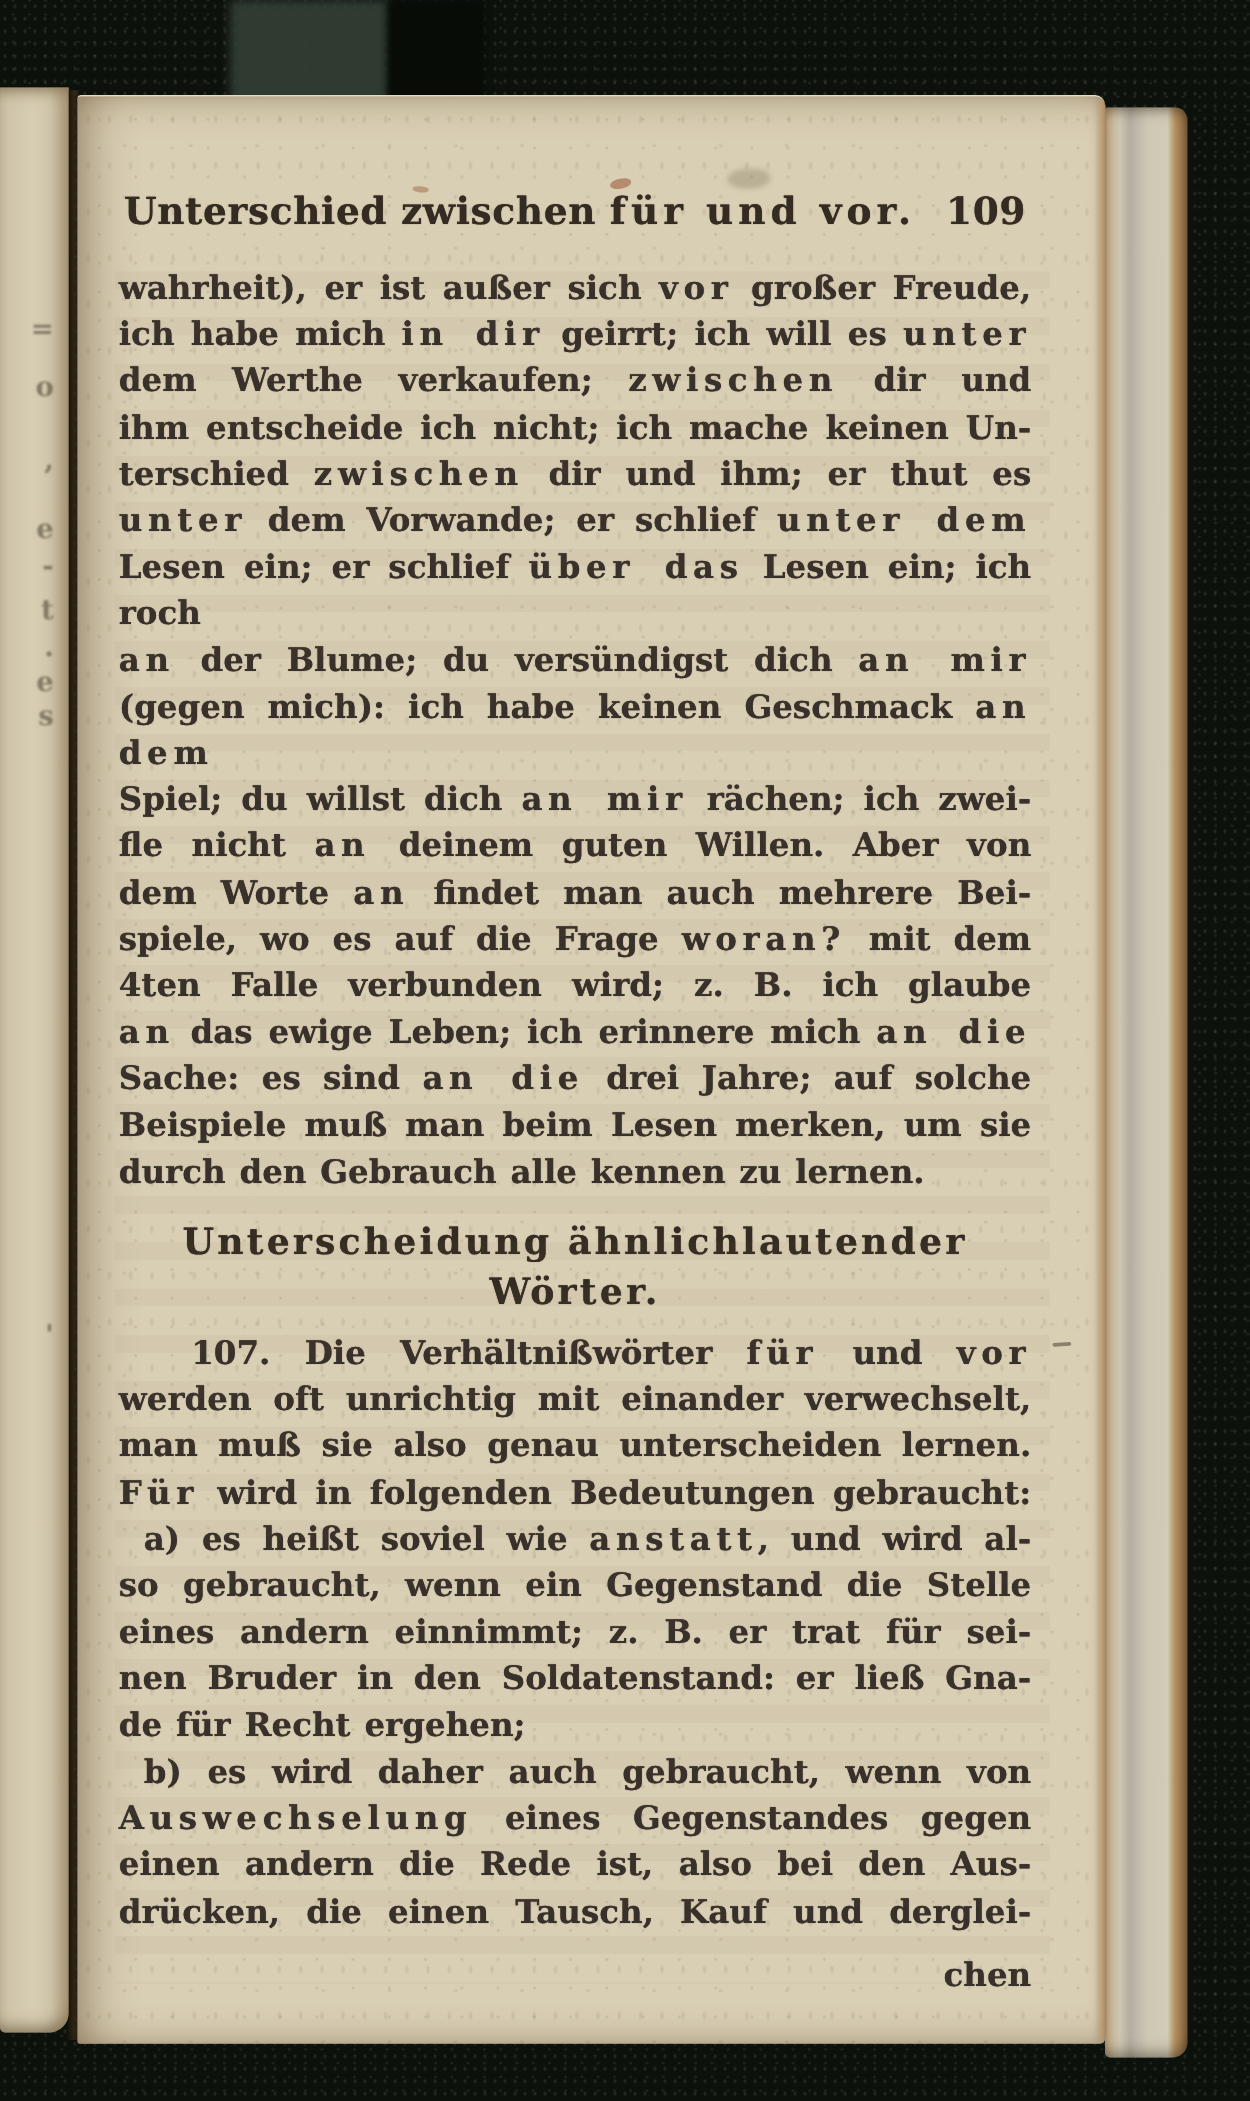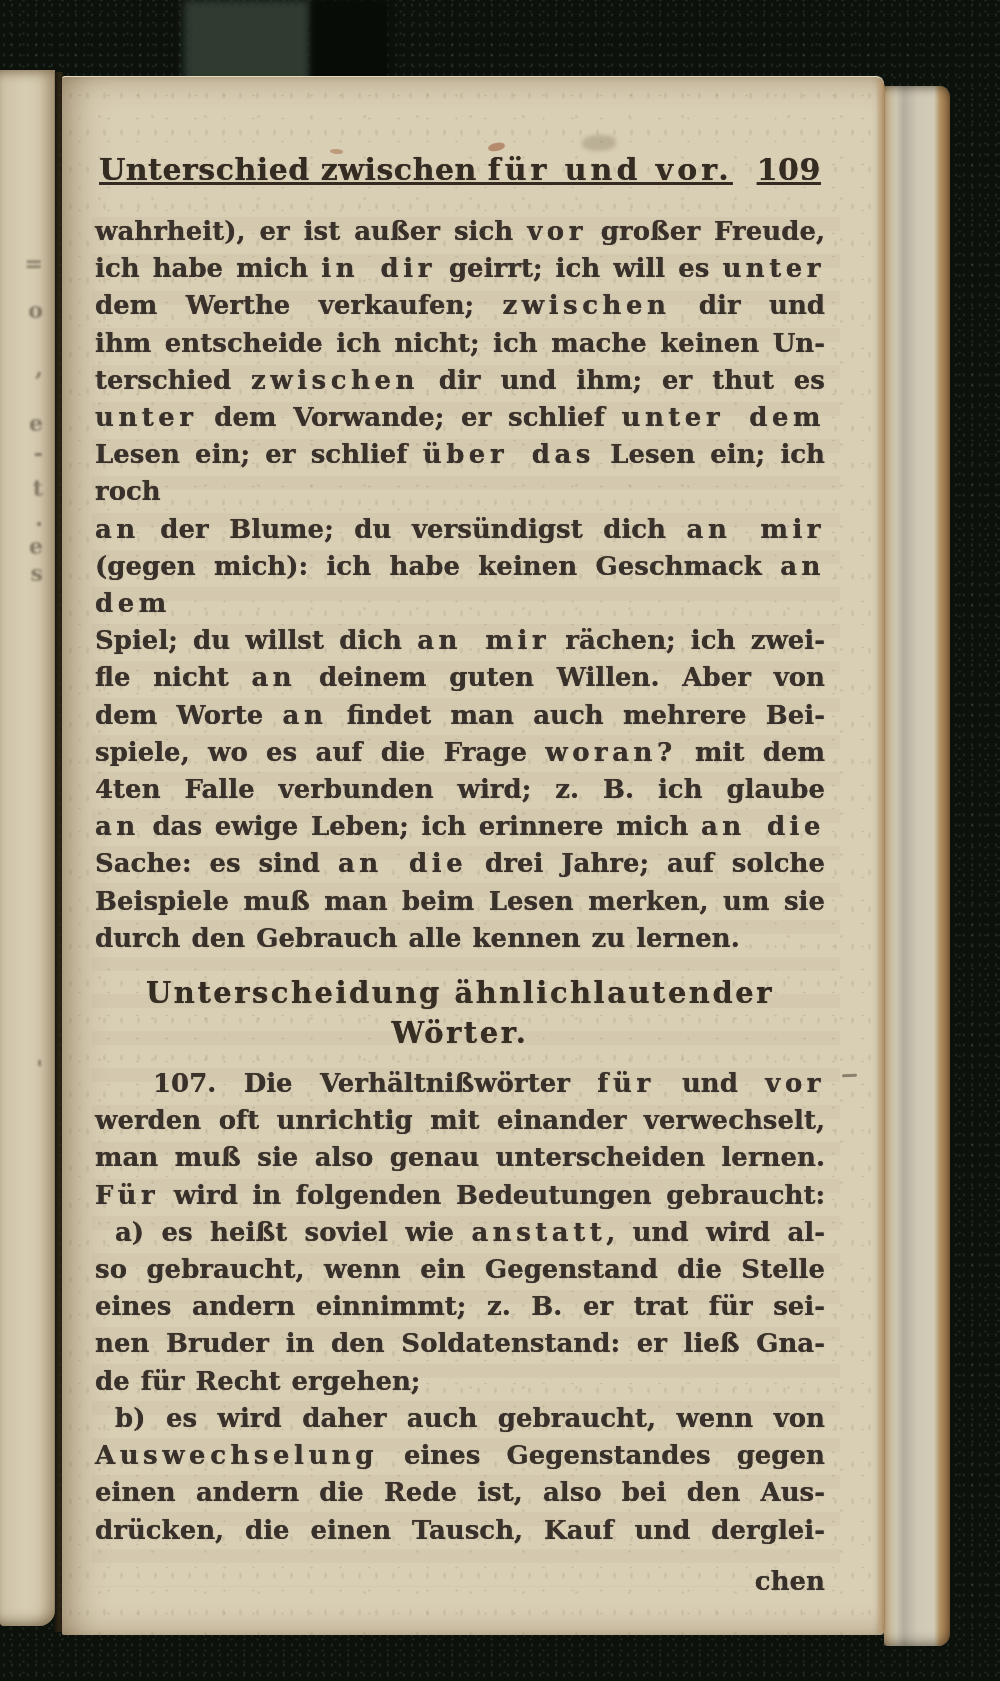--- a/index.html
+++ b/index.html
@@ -49,21 +49,21 @@
   .stain{position:absolute;border-radius:50% 40% 50% 45%;pointer-events:none;}
   .stain.s1{left:426px;top:66px;width:17px;height:8px;background:rgba(146,74,40,.5);transform:rotate(-9deg);}
   .stain.s2{left:268px;top:72px;width:13px;height:5px;background:rgba(150,80,45,.42);transform:rotate(6deg);}
   .stain.s3{left:520px;top:58px;width:34px;height:16px;background:rgba(95,82,60,.25);filter:blur(2px);}
   .margin-ink{position:absolute;left:780px;top:997px;width:15px;height:3px;background:rgba(74,65,50,.55);border-radius:2px;transform:rotate(-3deg);}
 
   
   .text-block{position:absolute;left:33px;top:0;width:730px;color:#38302
 5;}
   .running-header{margin-top:72px;height:42px;font:700 30px/42px "DejaVu Serif",serif;
-    color:#342c22;text-align:center;letter-spacing:.5px;text-shadow:0 0 .7px rgba(50,40,28,.85);text-decoration:underline;}
+    color:#342c22;text-align:center;letter-spacing:.5px;text-shadow:0 0 .7px rgba(50,40,28,.85);}
   .running-header .sp{letter-spacing:4px;}
   .page-number{padding-left:24px;}
   #body-lines{margin-top:22px;}
   .line{font:700 26px/37.2px "DejaVu Serif",serif;color:#38302a;
     text-shadow:0 0 .7px rgba(50,40,28,.85);word-spacing:2px;}
   .line .sp{letter-spacing:4.5px;word-spacing:6px;}
   .j{text-align:justify;text-align-last:justify;}
   .l{text-align:left;text-align-last:left;}
   .r{text-align:right;text-align-last:right;}
   .ind1{padding-left:58px;}

